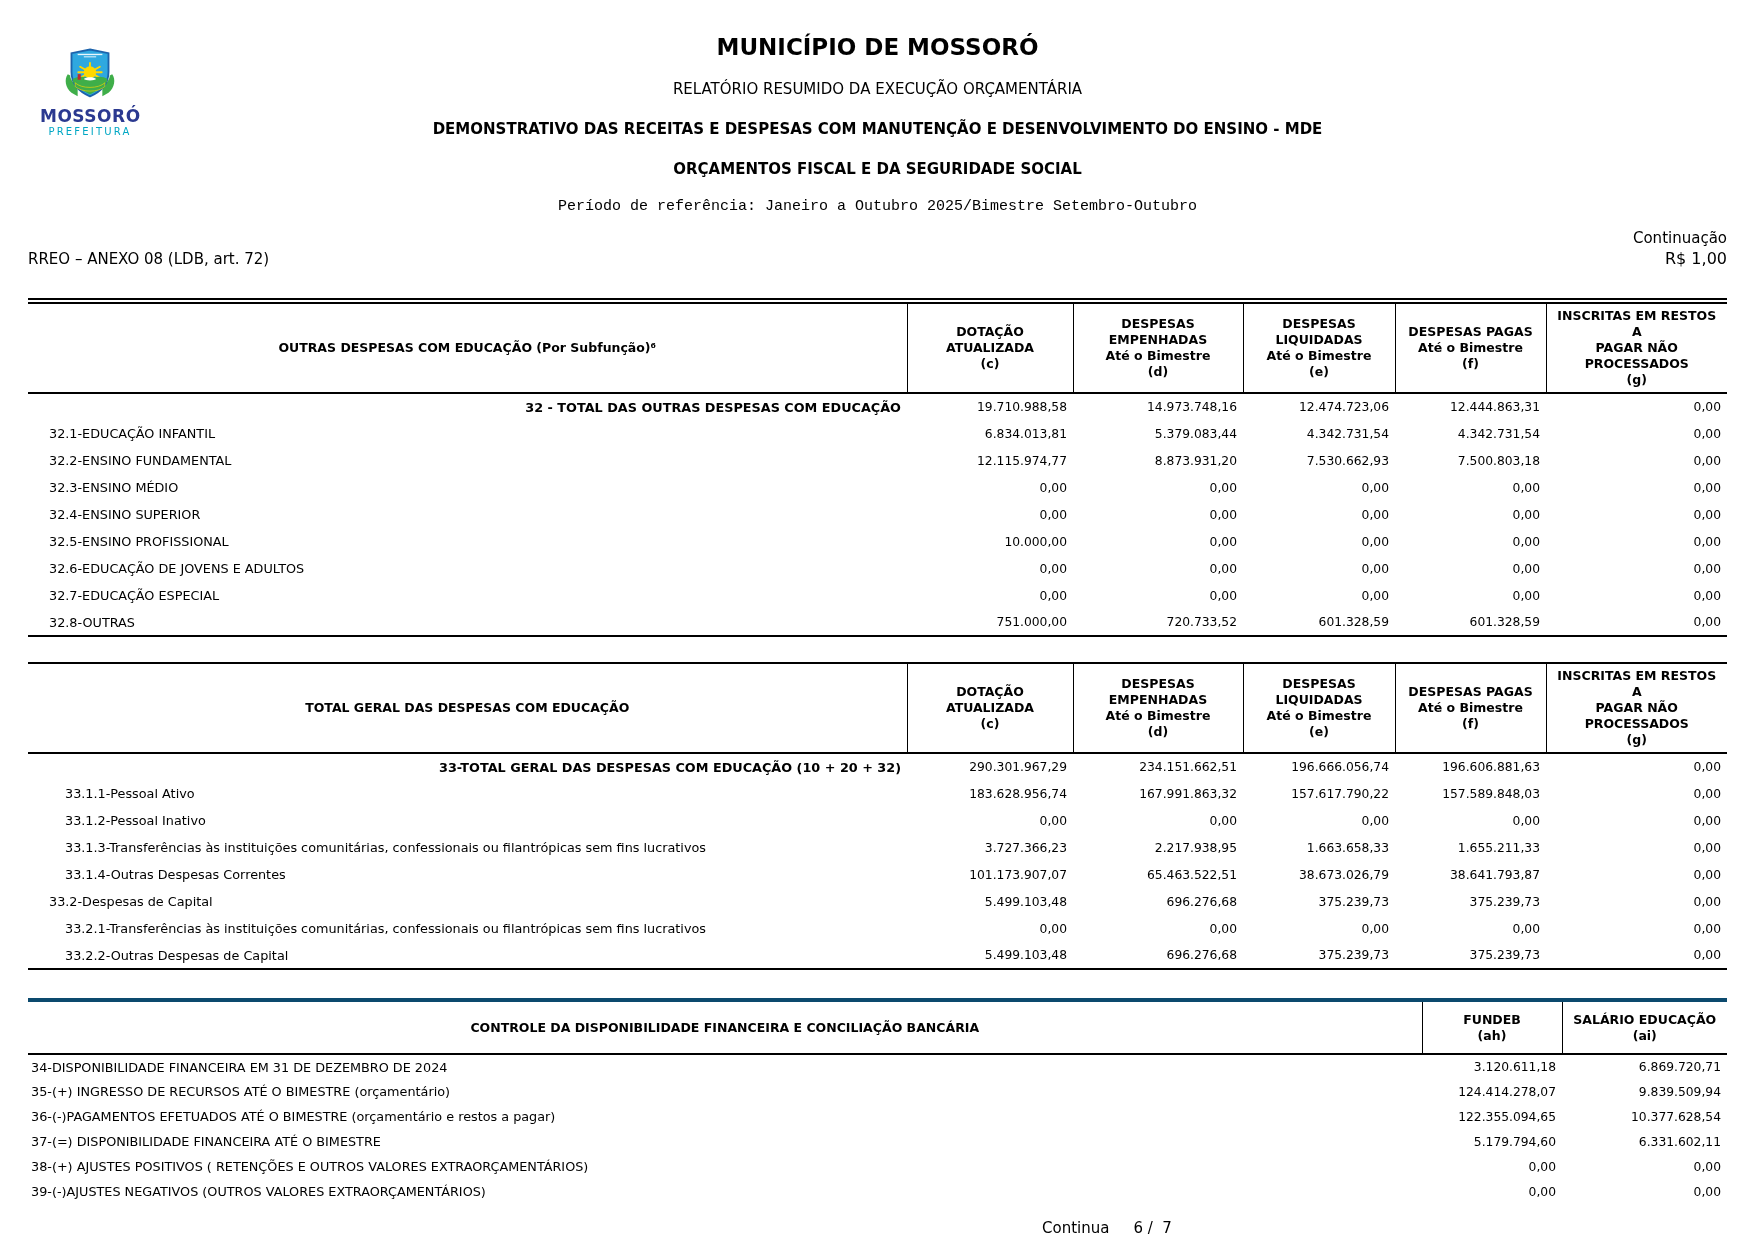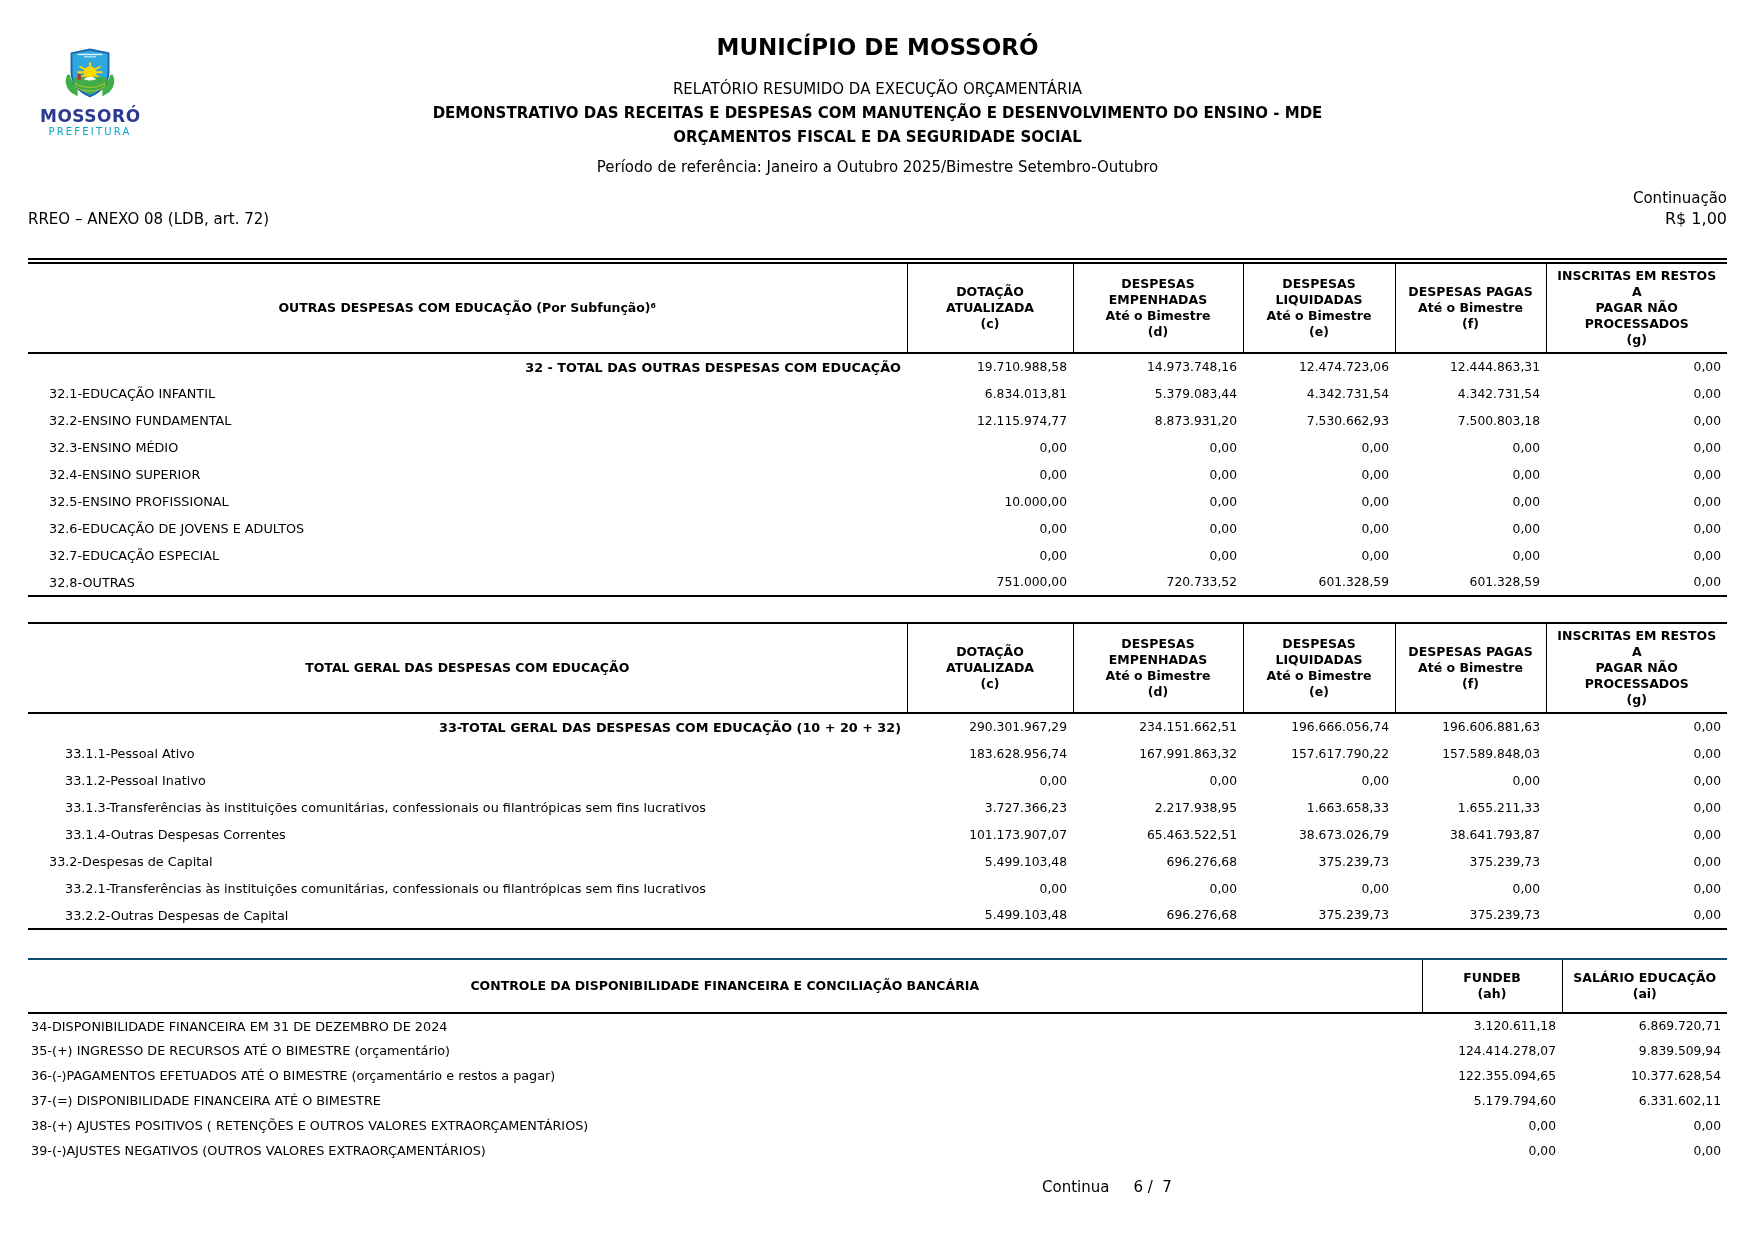--- a/index.html
+++ b/index.html
@@ -11,32 +11,32 @@
   
   .logo { position:absolute; left:40px; top:47px; width:100px; text-align:center; }
   .logo svg { display:block; margin:0 auto; }
   .logo-name { font-size:17px; font-weight:bold; color:#2b3990; letter-spacing:.5px; margin-top:1px; }
   .logo-sub  { font-size:10px; color:#00a7c4; letter-spacing:2.2px; margin-top:0; }
 
   .titles { text-align:center; }
   .doc-title { margin:32px 0 0 0; font-size:23px; line-height:30px; font-weight:bold; }
   .sub { font-size:15px; line-height:22px; }
   .sub.first { margin-top:16px; }
-  .sub.b { font-weight:bold; margin-top:2px; }
-  .sub.plain { margin-top:8px; }
+  .sub.b { font-weight:bold; margin-top:18px; }
+  .sub.plain { margin-top:16px;font-family:Liberation Mono, monospace; }
 
   .continuation { text-align:right; font-size:15px; line-height:20px; margin-top:10px; }
   .anexo-row { display:flex; justify-content:space-between; align-items:flex-end; font-size:15px; line-height:22px; }
   .anexo-row .cur { font-weight:normal; font-size:16px; }
 
   
   table { border-collapse:collapse; table-layout:fixed; width:1699px; }
   .t1 { border-top:6px double #000; border-bottom:2px solid #000; margin-top:28px; }
   .t2 { border-top:2px solid #000; border-bottom:2px solid #000; margin-top:25px; }
-  .t3 { border-top:2px solid #0c4a6e; margin-top:28px; }
+  .t3 { border-top:4px solid #0c4a6e; margin-top:28px; }
 
   thead th { font-weight:bold; font-size:12.5px; line-height:16px; text-align:center; vertical-align:middle;
              border-bottom:2px solid #000; padding:4px 4px; }
   thead th + th { border-left:1.5px solid #000; }
   .t1 thead th, .t2 thead th { height:80px; }
   .t3 thead th { height:54px; }
 
   tbody td { font-size:12.8px; vertical-align:middle; padding:0 6px; }
   .t1 tbody td, .t2 tbody td { height:27px; }
   .t3 tbody td { height:25px; }

